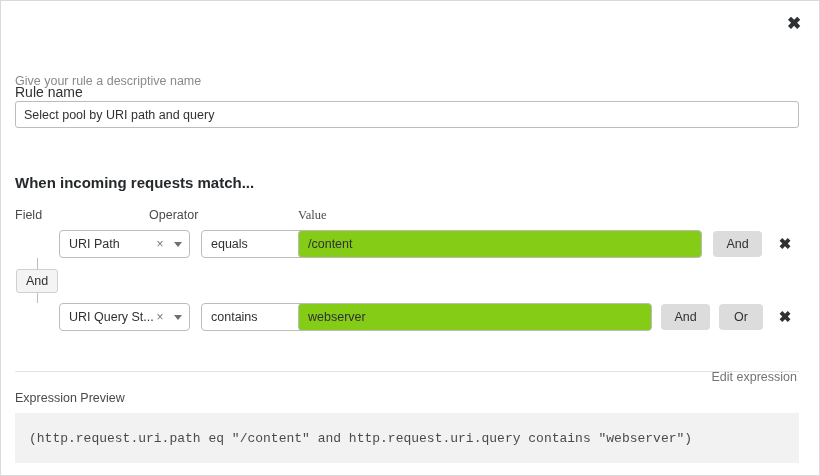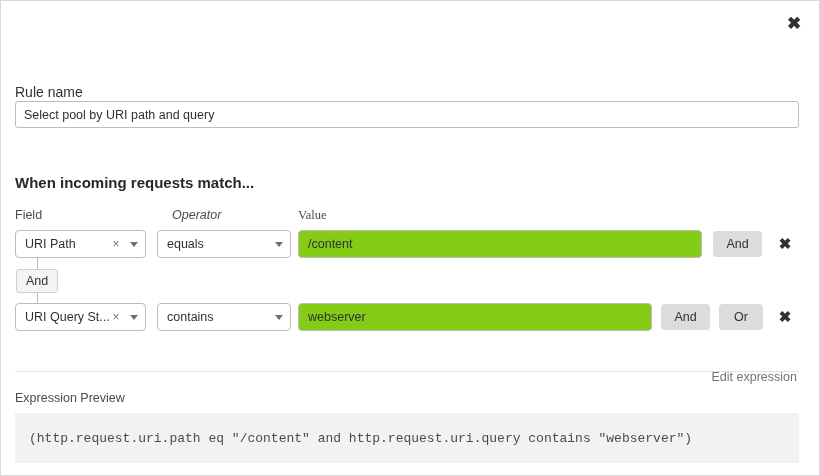--- a/index.html
+++ b/index.html
@@ -94,21 +94,21 @@
     font-weight: bold;
     color: #26292b;
   }
   .col-label {
     position: absolute;
     top: 207px;
     font-size: 12.5px;
     color: #4b4b4b;
   }
   .col-field { left: 14px; }
-  .col-operator { left: 171px; font-style: italic; }
+  .col-operator { left: 148px; }
   .col-value { left: 297px; font-family: Liberation Serif, serif; }
 
   .cond-row {
     position: absolute;
     left: 0;
     width: 820px;
     height: 28px;
   }
   .row1 { top: 229px; }
   .row2 { top: 302px; }
@@ -116,20 +116,21 @@
   .select-box {
     position: absolute;
     box-sizing: border-box;
     height: 28px;
     border: 1px solid #bcbcbc;
     border-radius: 4px;
     background: #ffffff;
     display: flex;
     align-items: center;
     cursor: pointer;
+    margin-left: 44px;
   }
   .field-select {
     left: 14px;
     width: 131px;
   }
   .op-select {
     left: 156px;
     width: 134px;
   }
   .select-text {
@@ -286,20 +287,21 @@
 </head>
 <body>
 
 <div class="modal">
 
   <div class="modal-header">
     <div class="close-btn">✖</div>
   </div>
 
   <div class="section-label rule-name-label">Rule name</div>
+  <div class="section-label rule-name-help">Give your rule a descriptive name</div>
   <input class="rule-name-input" type="text" value="Select pool by URI path and query" style="">
 
   <div class="match-heading">When incoming requests match...</div>
 
   <div class="col-label col-field">Field</div>
   <div class="col-label col-operator">Operator</div>
   <div class="col-label col-value">Value</div>
 
   <div class="cond-row row1">
     <div class="select-box field-select">

